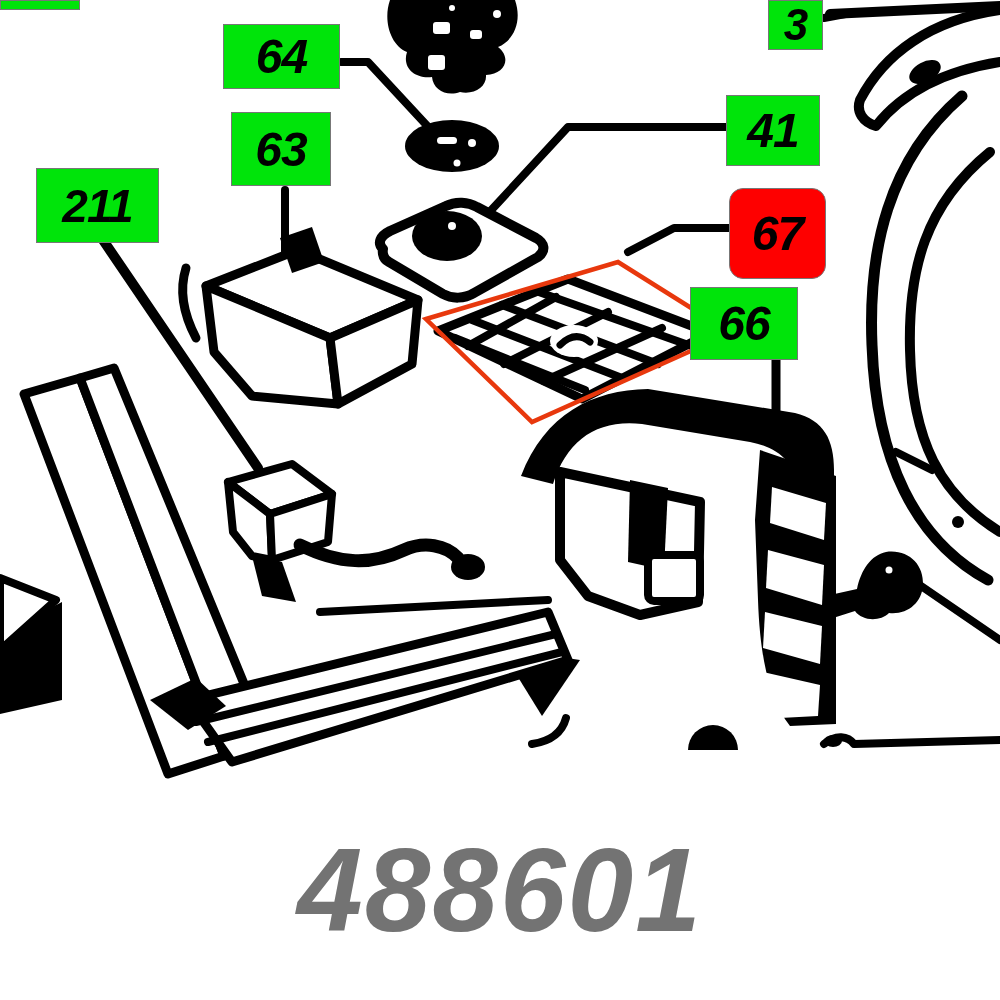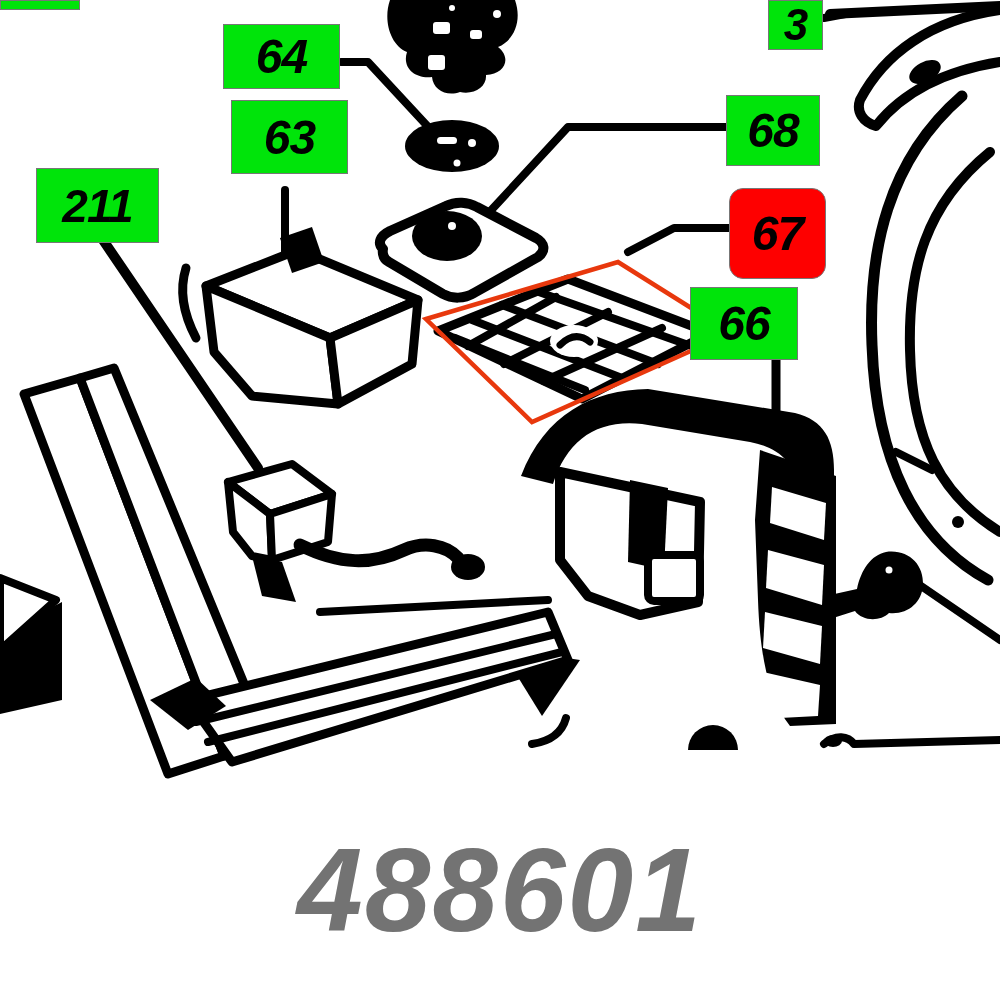--- a/index.html
+++ b/index.html
@@ -137,22 +137,22 @@
         <circle cx="889" cy="570" r="3.5" fill="#fff" stroke="none"></circle>
       </g>
     </g>
 
     <polygon fill="none" stroke="var(--highlight)" stroke-width="4.5" stroke-linejoin="miter" points="426,319 618,262 731,333 532,422"></polygon>
   </svg>
 
   <div id="callout-layer">
       <div class="callout green" style="left: 0px; top: 0px; width: 80px; height: 10px; font-size: 8px;"></div>
       <div class="callout green" style="left: 223px; top: 24px; width: 117px; height: 65px; font-size: 48px;">64</div>
-      <div class="callout green" style="left: 231px; top: 100px; width: 117px; height: 74px; font-size: 48px;">63</div>
+      <div class="callout green" style="left: 231px; top: 112px; width: 100px; height: 74px; font-size: 48px;">63</div>
       <div class="callout green" style="left: 36px; top: 168px; width: 123px; height: 75px; font-size: 46px;">211</div>
       <div class="callout green" style="left: 768px; top: 0px; width: 55px; height: 50px; font-size: 44px;">3</div>
-      <div class="callout green" style="left: 726px; top: 95px; width: 94px; height: 71px; font-size: 48px;">68</div>
+      <div class="callout green" style="left: 726px; top: 95px; width: 94px; height: 71px; font-size: 48px;">41</div>
       <div class="callout red" style="left: 729px; top: 188px; width: 97px; height: 91px; font-size: 48px;">67</div>
       <div class="callout green" style="left: 690px; top: 287px; width: 108px; height: 73px; font-size: 48px;">66</div>
     </div>
 
   <div class="part-number">488601</div>
 </div>
 
 </body></html>

